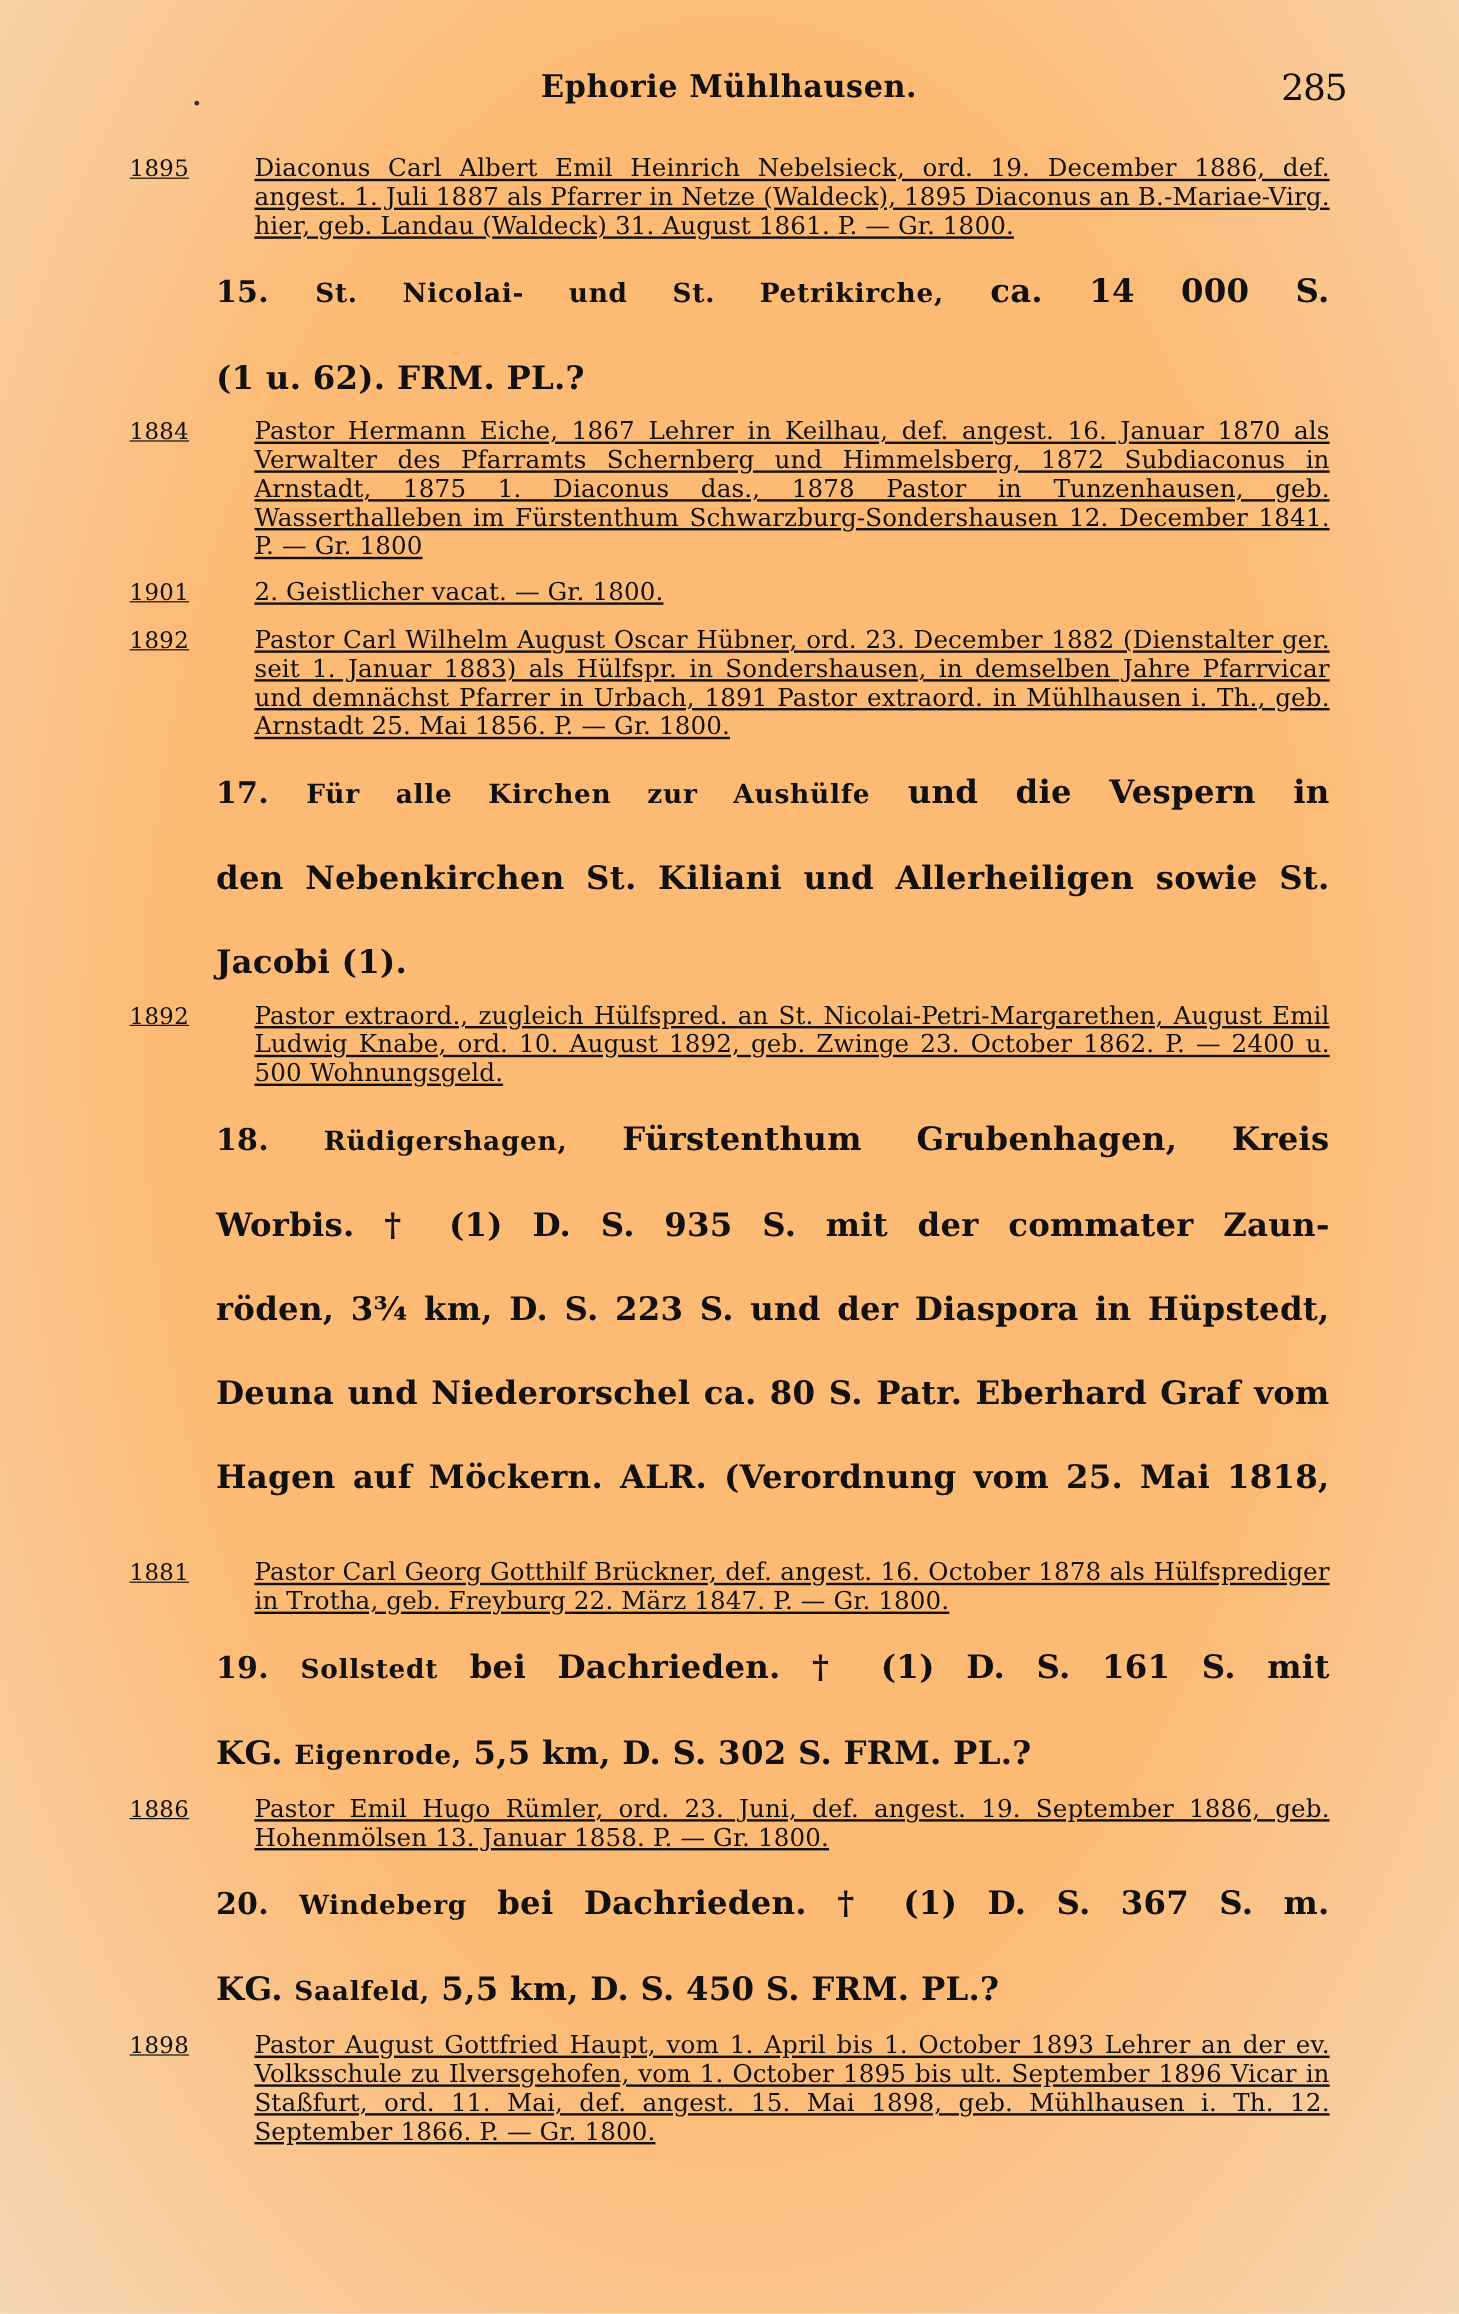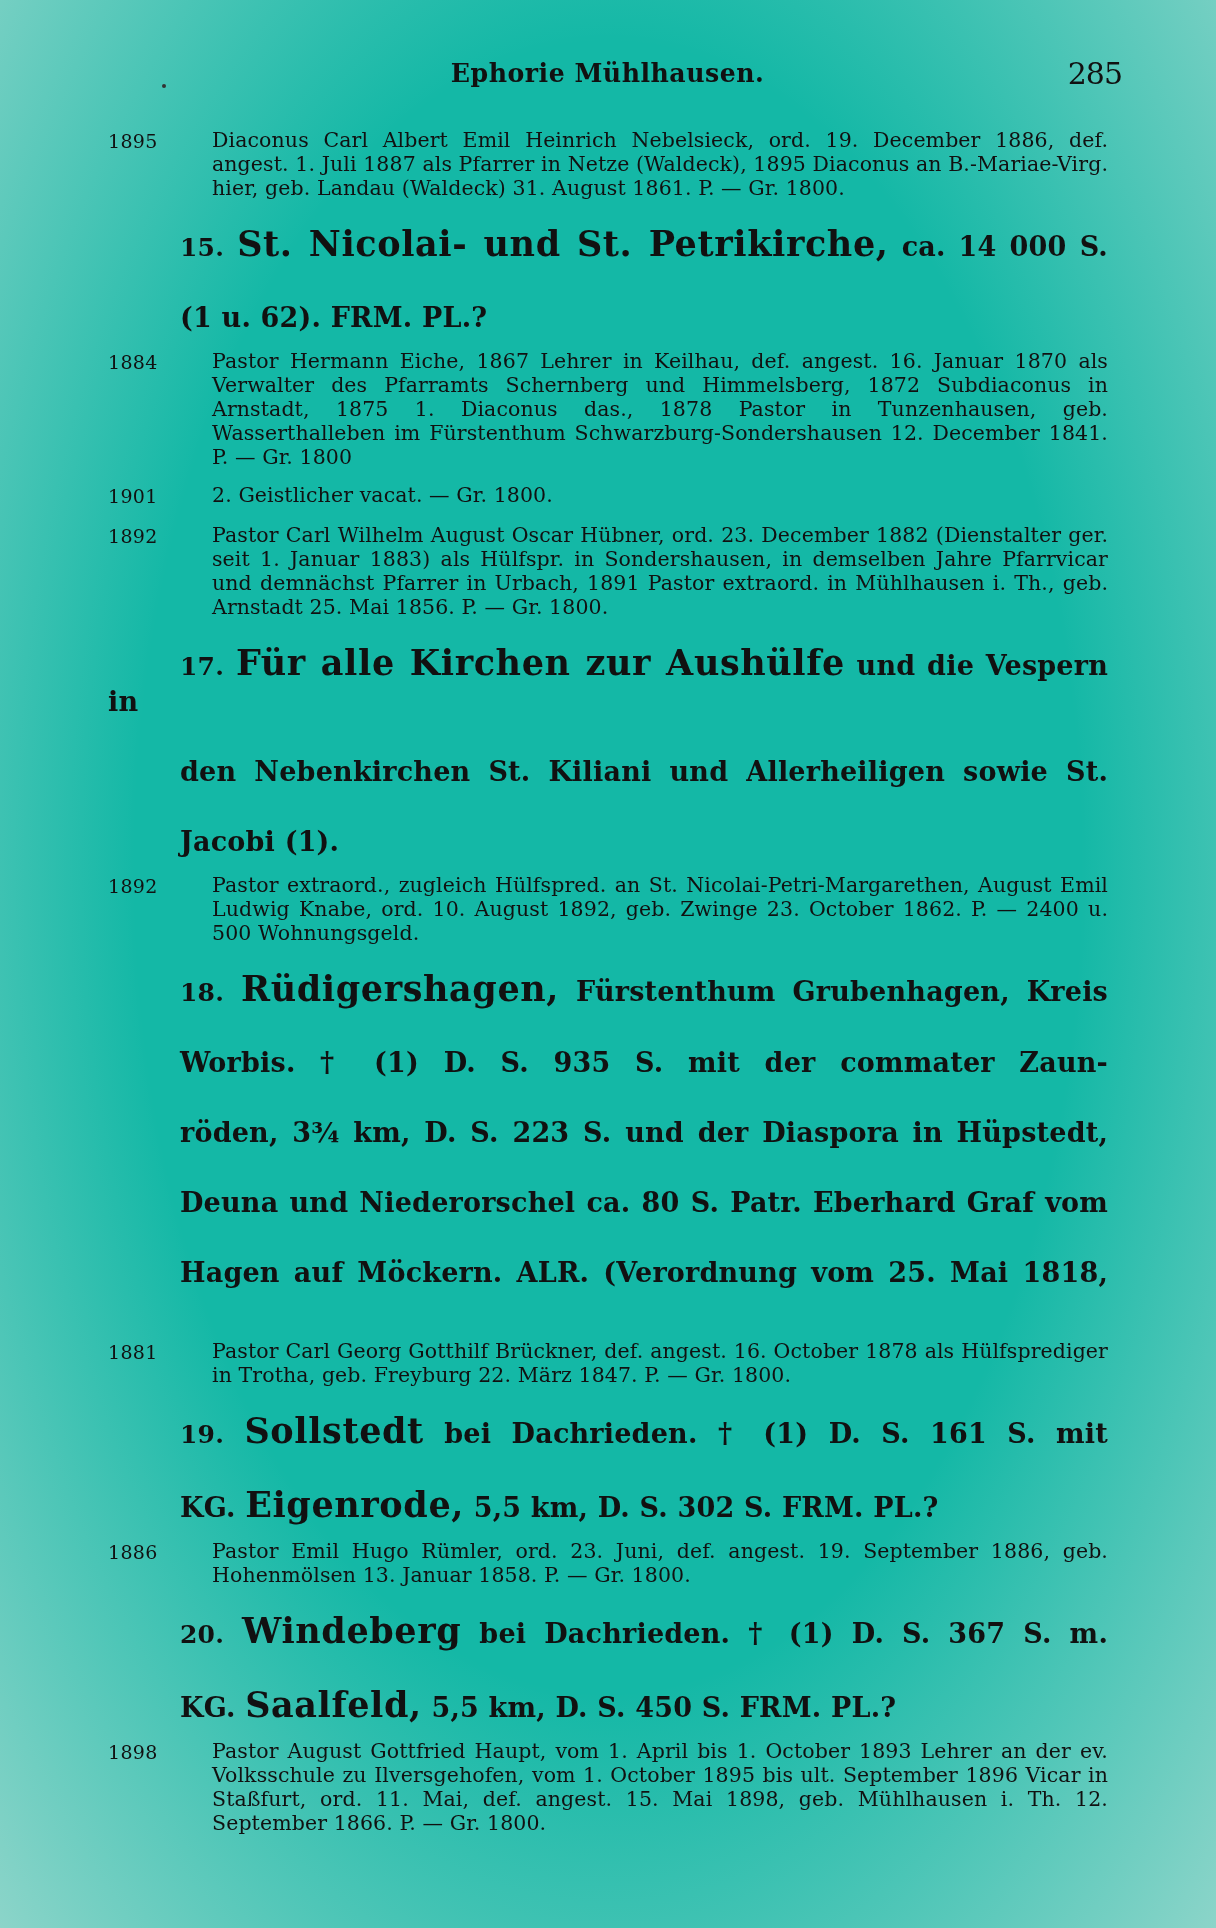--- a/index.html
+++ b/index.html
@@ -8,21 +8,21 @@
     height:1928px;
     background:#fdfdfb;
     font-family:"DejaVu Serif", serif;
     color:#111;
     position:relative;
     overflow:hidden;
   }
   .page{
     position:absolute;
     inset:0;
-    background:#14b8a6;
+    background:#fdba74;
   }
   
   .paper-tone{
     position:absolute; inset:0;
     background:
       radial-gradient(ellipse at 50% 45%, rgba(255,255,255,0) 55%, rgba(238,236,230,.55) 100%);
     pointer-events:none;
   }
   .content{
     position:absolute;
@@ -60,20 +60,21 @@
     width:4px;height:4px;
     background:#333;
     border-radius:50%;
   }
 
   
   .entry{
     display:flex;
     align-items:flex-start;
     margin-top:14px;
+    text-decoration:underline;
   }
   .entry .year{
     width:66px;
     flex:0 0 66px;
     font-size:19px;
     line-height:25px;
     letter-spacing:.3px;
     padding-top:1px;
   }
   .entry .body{
@@ -91,21 +92,21 @@
     font-weight:bold;
     font-size:27px;
     line-height:35px;
     text-indent:72px;
     margin-top:26px;
     margin-bottom:2px;
     text-align:justify;
     letter-spacing:.2px;
   }
   .heading .num{ font-size:25px; }
-  .heading .big{ font-size:35px; letter-spacing:.6px; }
+  .heading .big{ font-size:22px; letter-spacing:.6px; }
   .heading .reg{ font-weight:bold; }
 
   .section{ margin-bottom:4px; }
   
   .hline{ display:block; }
   .hline.just{
     text-align:justify;
   }
   .hline.just:after{
     content:"";

